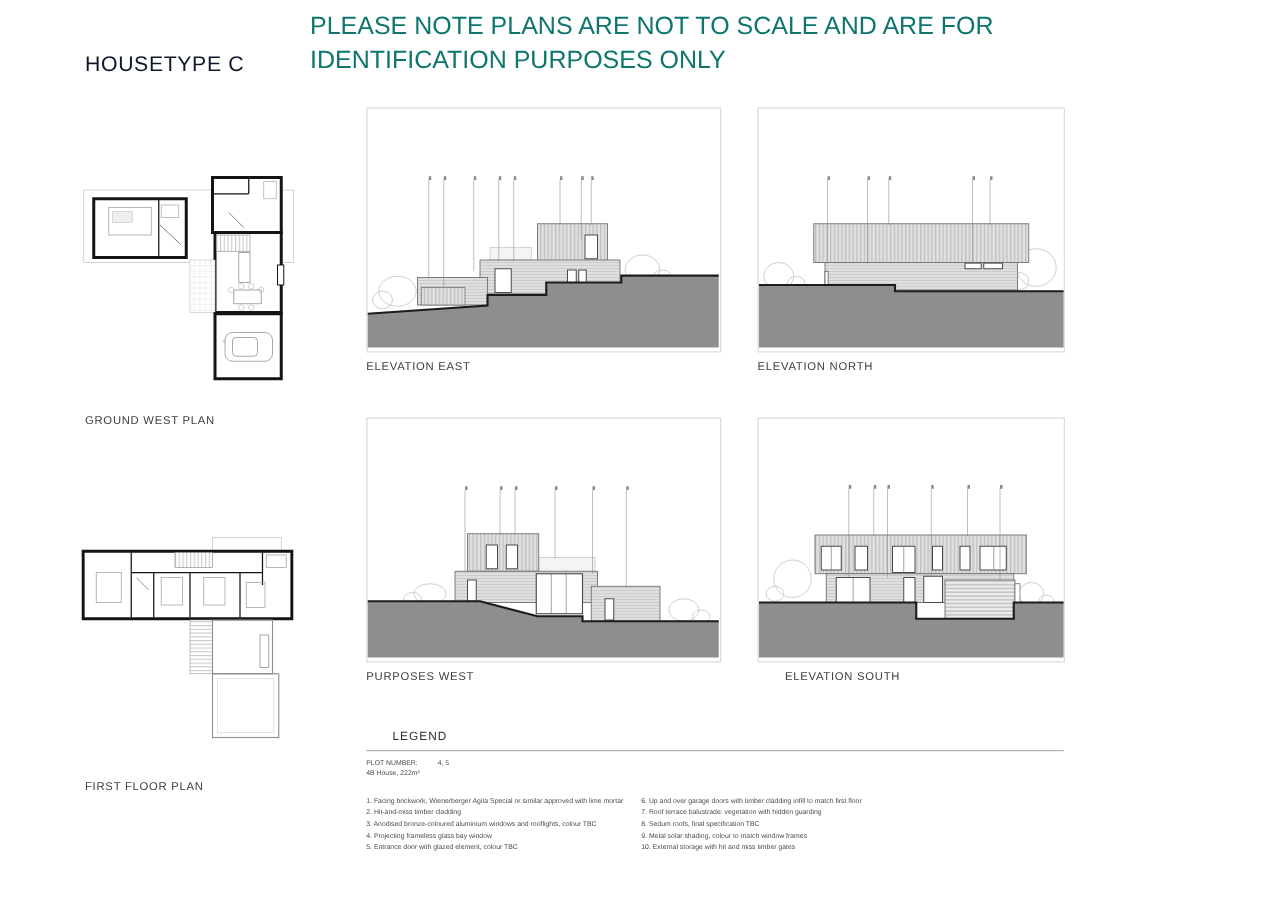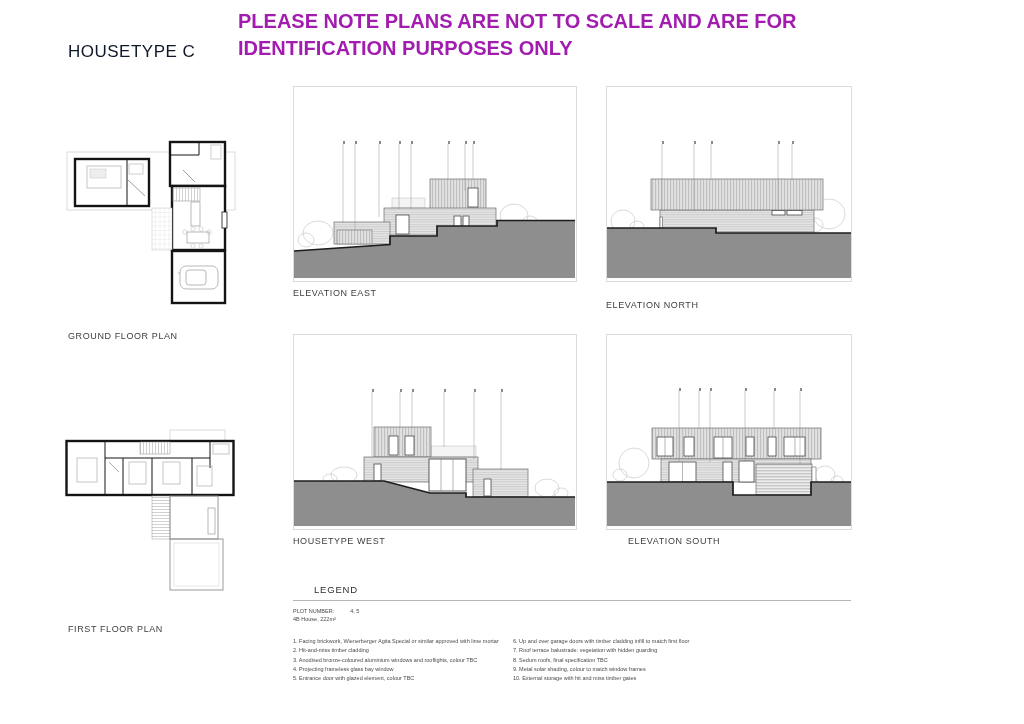--- a/index.html
+++ b/index.html
@@ -2,21 +2,21 @@
 <html><head>
 <meta charset="utf-8">
 <style>
   html,body{margin:0;padding:0;}
   body{
     width:1024px;height:724px;position:relative;background:#ffffff;
     font-family:"Liberation Sans", sans-serif;color:#333;overflow:hidden;
   }
   .abs{position:absolute;}
   #housetype-title{left:68px;top:42px;font-size:17px;letter-spacing:.5px;color:#0f172a;}
-  #notice{left:238px;top:8px;width:680px;font-size:20px;font-weight:bold;color:#a21caf;line-height:1.35;}
+  #notice{left:248px;top:8px;width:680px;font-size:20px;font-weight:normal;color:#0f766e;line-height:1.35;}
   .drawing-label{font-size:9px;letter-spacing:.6px;color:#3d3d3d;}
   .panel{position:absolute;border:1px solid #dcdcdc;background:#fff;}
   .panel svg{display:block;}
   
   #legend-heading{left:293px;top:584px;font-size:9.5px;letter-spacing:.8px;color:#2e2e2e;padding-left:21px;}
   #legend-rule{left:293px;top:600px;width:558px;height:1px;background:#b5b5b5;}
   .legend-small{font-size:5.5px;color:#4a4a4a;line-height:8px;}
   #plot-row{left:293px;top:607px;display:flex;gap:16px;}
   #house-info{left:293px;top:615px;}
   .legend-col{width:215px;}
@@ -100,21 +100,21 @@
     <g>
       <rect x="107" y="111" width="53" height="52" fill="#ffffff" stroke="#141414" stroke-width="2.4"></rect>
       <g stroke="#9a9a9a" fill="none" stroke-width="0.7">
         <rect x="115" y="126" width="38" height="23" rx="6"></rect>
         <rect x="121" y="130" width="20" height="15" rx="3"></rect>
         <line x1="115" y1="133" x2="113" y2="133"></line>
       </g>
     </g>
   </svg>
 </div>
-<div class="abs drawing-label" style="left:68px;top:331px;">GROUND FLOOR PLAN</div>
+<div class="abs drawing-label" style="left:68px;top:331px;">GROUND WEST PLAN</div>
 
 <div class="abs" style="left:65px;top:428px;width:170px;height:186px;">
   <svg width="170" height="186" viewBox="0 0 170 186">
     <rect x="105" y="2" width="55" height="11" fill="none" stroke="#c4c4c4" stroke-width="0.6"></rect>
 
     <g>
       <rect x="1.5" y="13" width="167" height="54" fill="#ffffff" stroke="#141414" stroke-width="2.4"></rect>
       <line x1="40" y1="14" x2="40" y2="66" stroke="#141414" stroke-width="1"></line>
       <line x1="58" y1="30" x2="58" y2="66" stroke="#141414" stroke-width="1"></line>
       <line x1="87" y1="30" x2="87" y2="66" stroke="#141414" stroke-width="1"></line>
@@ -224,21 +224,21 @@
           <rect x="171" y="54" width="2" height="3"></rect>
         <rect x="185" y="54" width="2" height="3"></rect>
       </g>
     </g>
     <g>
       <path d="M0 141 L109 141 L109 146 L244 146 L244 191 L0 191 Z" fill="#8e8e8e"></path>
       <path d="M0 141 L109 141 L109 146 L244 146" fill="none" stroke="#1c1c1c" stroke-width="1.7"></path>
     </g>
   </svg>
 </div>
-<div class="abs drawing-label" style="left:606px;top:300px;">ELEVATION NORTH</div>
+<div class="abs drawing-label" style="left:606px;top:288px;">ELEVATION NORTH</div>
 
 <div class="panel" style="left:293px;top:334px;width:282px;height:194px;">
   <svg width="282" height="194" viewBox="0 0 282 194">
     <g stroke="#c8c8c8" fill="none" stroke-width="0.7">
       <ellipse cx="50" cy="140" rx="13" ry="8"></ellipse>
         <ellipse cx="36" cy="144" rx="7" ry="5"></ellipse>
       <ellipse cx="253" cy="153" rx="12" ry="9"></ellipse>
         <ellipse cx="267" cy="158" rx="7" ry="5"></ellipse>
       <ellipse cx="152" cy="128" rx="8" ry="9"></ellipse>
     </g>
@@ -270,21 +270,21 @@
         <rect x="180" y="54" width="2" height="3"></rect>
           <rect x="207" y="54" width="2" height="3"></rect>
       </g>
     </g>
     <g>
       <path d="M0 146 L90 146 L136 158 L172 158 L172 162 L281 162 L281 191 L0 191 Z" fill="#8e8e8e"></path>
       <path d="M0 146 L90 146 L136 158 L172 158 L172 162 L281 162" fill="none" stroke="#1c1c1c" stroke-width="1.7"></path>
     </g>
   </svg>
 </div>
-<div class="abs drawing-label" style="left:293px;top:536px;">HOUSETYPE WEST</div>
+<div class="abs drawing-label" style="left:293px;top:536px;">PURPOSES WEST</div>
 
 <div class="panel" style="left:606px;top:334px;width:244px;height:194px;">
   <svg width="244" height="194" viewBox="0 0 244 194">
     <g stroke="#c8c8c8" fill="none" stroke-width="0.7">
       <ellipse cx="27" cy="128" rx="15" ry="15"></ellipse>
         <ellipse cx="13" cy="140" rx="7" ry="6"></ellipse>
       <ellipse cx="218" cy="140" rx="10" ry="9"></ellipse>
         <ellipse cx="230" cy="146" rx="6" ry="5"></ellipse>
     </g>
     <g>

